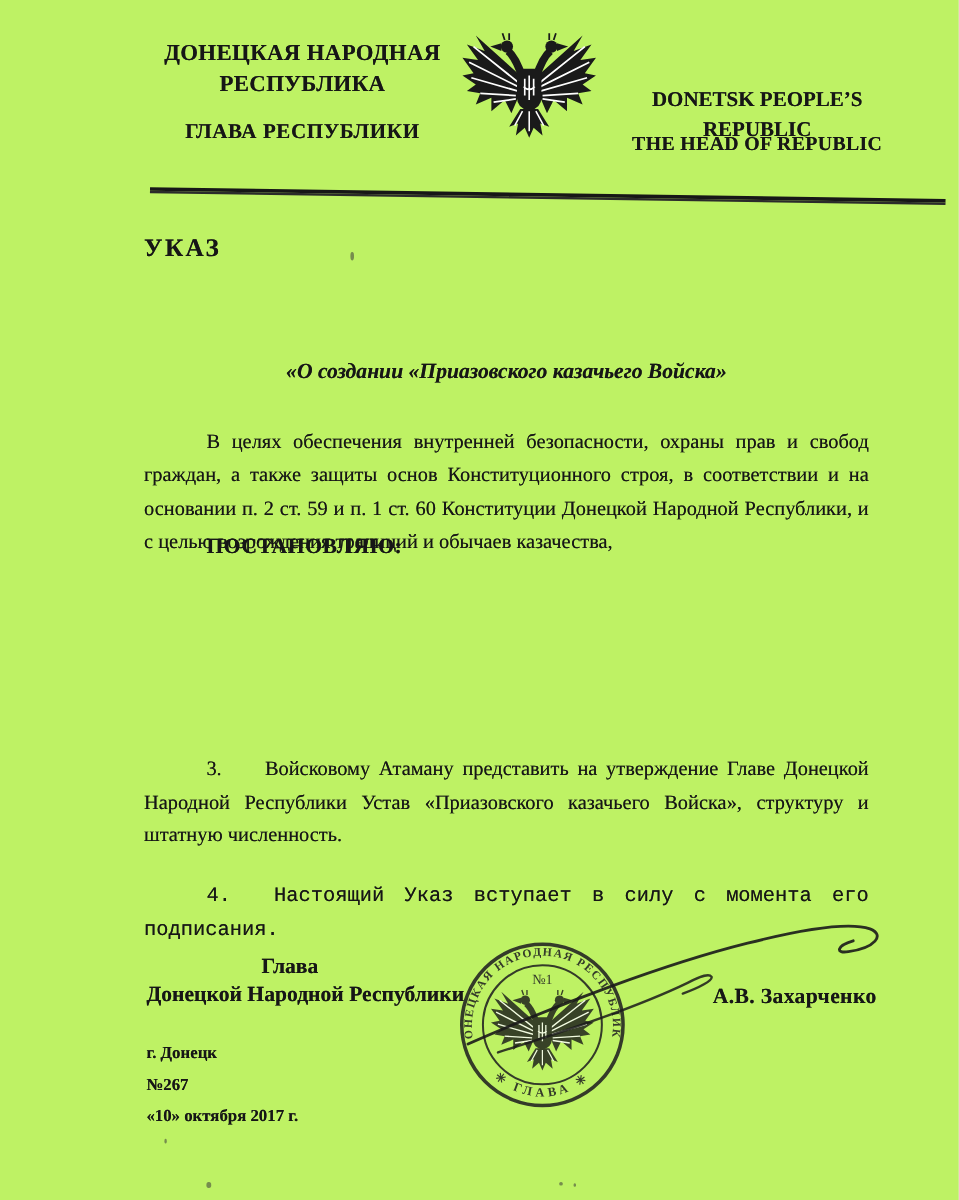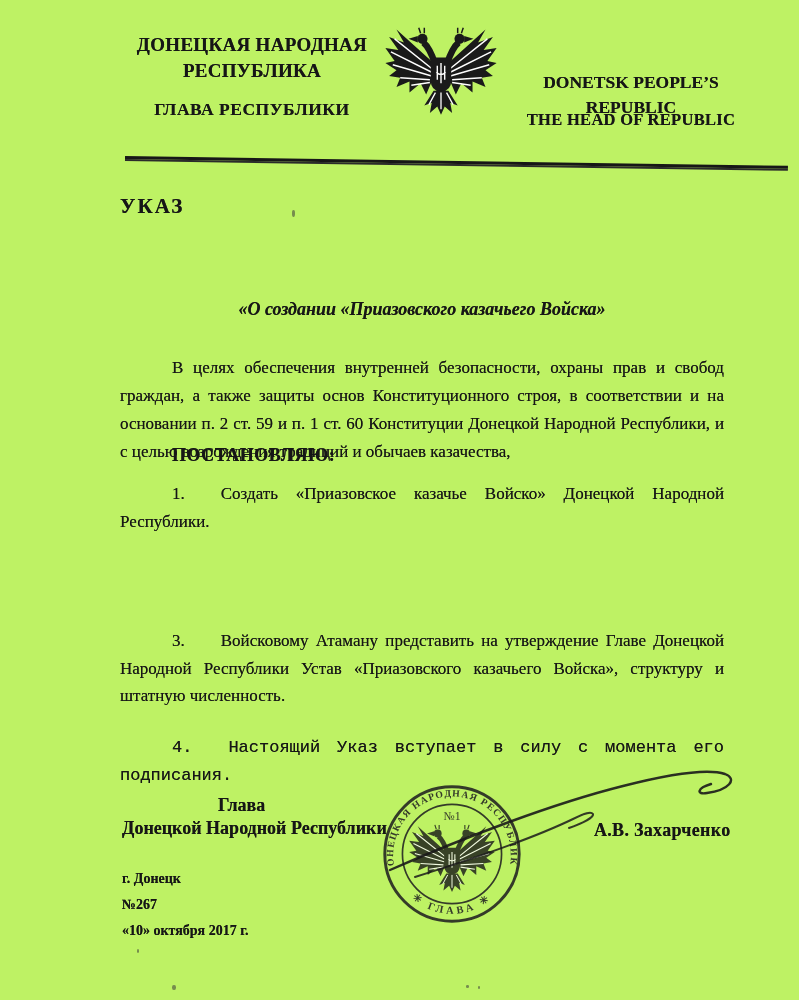--- a/index.html
+++ b/index.html
@@ -108,21 +108,20 @@
   <div class="hdr-en-dept txt">THE HEAD OF REPUBLIC</div>
 
   <div class="rule"></div>
 
   <div class="doc-type txt">УКАЗ</div>
   <div class="doc-subject txt">«О создании «Приазовского казачьего Войска»</div>
 
   <p class="preamble txt">В целях обеспечения внутренней безопасности, охраны прав и свобод граждан, а также защиты основ Конституционного строя, в соответствии и на основании п. 2 ст. 59 и п. 1 ст. 60 Конституции Донецкой Народной Республики, и с целью возрождения традиций и обычаев казачества,</p>
   <div class="resolve txt">ПОСТАНОВЛЯЮ:</div>
 
-  <p class="item i1 txt"><span>1.</span><span class="gap"></span><span>Создать «Приазовское казачье Войско» Донецкой Народной Республики.</span></p>
   <p class="item i3 txt"><span>3.</span><span class="gap"></span><span>Войсковому Атаману представить на утверждение Главе Донецкой Народной Республики Устав «Приазовского казачьего Войска», структуру и штатную численность.</span></p>
   <p class="item i4 txt"><span>4.</span><span class="gap"></span><span>Настоящий Указ вступает в силу с момента его подписания.</span></p>
 
   <div class="post-1 txt">Глава</div>
   <div class="post-2 txt">Донецкой Народной Республики</div>
   <div class="signer txt">А.В. Захарченко</div>
 
   <svg class="seal" viewBox="0 0 200 200">
     <defs>
       <path id="sealArcTop" d="M32,118 A70,70 0 1 1 168,118" fill="none"></path>

